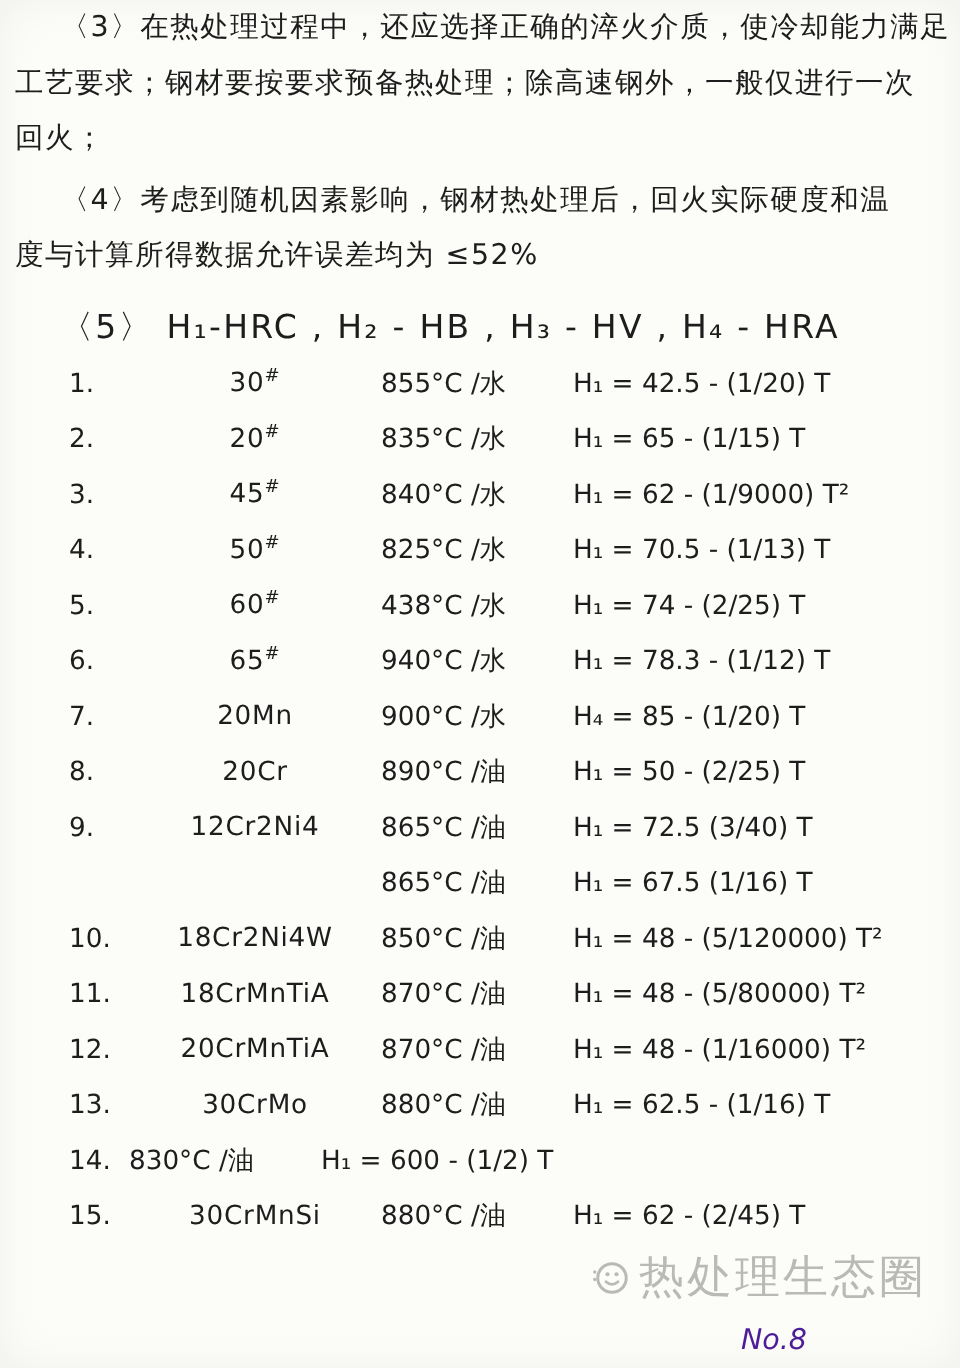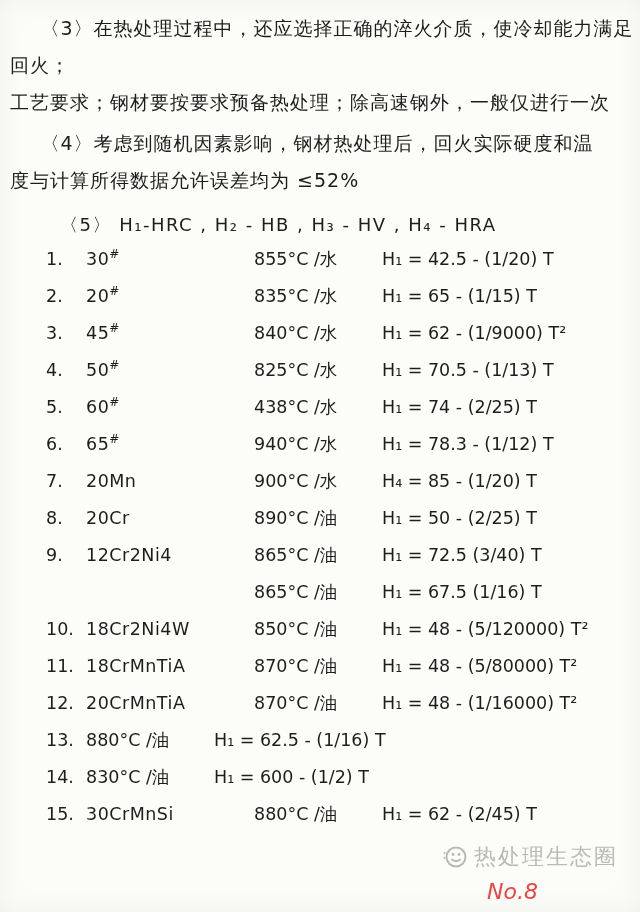--- a/index.html
+++ b/index.html
@@ -9,78 +9,77 @@
     font-family:"DejaVu Sans", sans-serif;
   }
   .paper{
     position:relative;
     width:640px;height:912px;
     background:#fcfcf9;
     box-shadow:inset 0 0 30px rgba(0,0,0,0.05);
     color:#1d1d1d;
     overflow:hidden;
     box-sizing:border-box;
-    padding-top:10px;
   }
   
   .para{ padding:0 10px; font-size:19px; line-height:37px; letter-spacing:1px; }
   .pline{ white-space:nowrap; }
   .pline.indent{ text-indent:1.6em; }
   .para-4{ margin-top:4px; }
   
   .legend{
     margin-top:14px;
-    margin-left:60px;
-    font-size:18px;
+    margin-left:40px;
+    font-size:22px;
     letter-spacing:1.5px;
     white-space:nowrap;
   }
   
   .steel-table{ margin-top:10px; }
   .trow{
     display:flex;
     align-items:baseline;
     height:37px;
     padding-left:46px;
     font-size:17.5px;
     white-space:nowrap;
   }
   .c-num{ width:40px; flex:0 0 auto; }
-  .c-steel{ width:168px; flex:0 0 auto; letter-spacing:0.5px; }
+  .c-steel{ width:168px; flex:0 0 auto; letter-spacing:0.5px;text-align:center; }
   .c-steel sup{ font-size:12px; }
   .c-temp{ width:128px; flex:0 0 auto; }
   .c-formula{ width:262px; flex:0 0 auto; }
   .c-cond{ flex:0 0 auto; }
   
   .watermark{
     position:absolute;
     right:22px; bottom:40px;
     display:flex; align-items:center; gap:6px;
     color:#b9b9b6;
-    font-size:22px;
+    font-size:30px;
     letter-spacing:2px;
   }
   .watermark svg{ display:block; }
   .page-no{
     position:absolute;
     right:102px; bottom:8px;
-    font-size:22px;
+    font-size:19px;
     font-style:italic;
-    color:#ef4444;
+    color:#4c1d95;
   }
 </style>
 </head>
 <body>
 
 <div class="paper">
 
   <div class="para para-3">
     <div class="pline indent">〈3〉在热处理过程中，还应选择正确的淬火介质，使冷却能力满足</div>
+    <div class="pline">工艺要求；钢材要按要求预备热处理；除高速钢外，一般仅进行一次</div>
     <div class="pline">回火；</div>
-    <div class="pline">工艺要求；钢材要按要求预备热处理；除高速钢外，一般仅进行一次</div>
   </div>
 
   <div class="para para-4">
     <div class="pline indent">〈4〉考虑到随机因素影响，钢材热处理后，回火实际硬度和温</div>
     <div class="pline">度与计算所得数据允许误差均为 ≤52%</div>
   </div>
 
   <div class="legend">〈5〉  H₁-HRC ,   H₂ - HB ,   H₃ - HV ,   H₄ - HRA</div>
 
   <div class="steel-table" id="rows">
@@ -183,20 +182,21 @@
     <div class="trow">
       <span class="c-num">12.</span>
       <span class="c-steel"><span>20CrMnTiA</span><sup></sup></span>
       <span class="c-temp">870°C /油</span>
       <span class="c-formula">H₁ = 48 - (1/16000) T²</span>
       <span class="c-cond"></span>
     </div>
 
     <div class="trow">
       <span class="c-num">13.</span>
+      <span class="c-steel"><span>30CrMo</span><sup></sup></span>
       <span class="c-temp">880°C /油</span>
       <span class="c-formula">H₁ = 62.5 - (1/16) T</span>
       <span class="c-cond"></span>
     </div>
 
     <div class="trow">
       <span class="c-num">14.</span>
       <span class="c-temp">830°C /油</span>
       <span class="c-formula">H₁ = 600 - (1/2) T</span>
       <span class="c-cond"></span>

